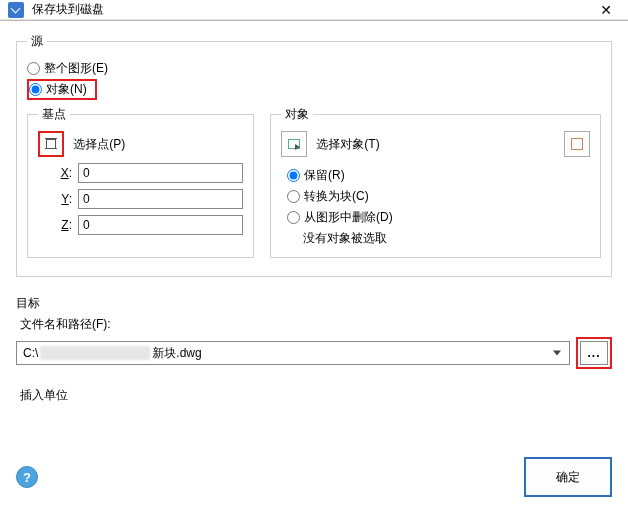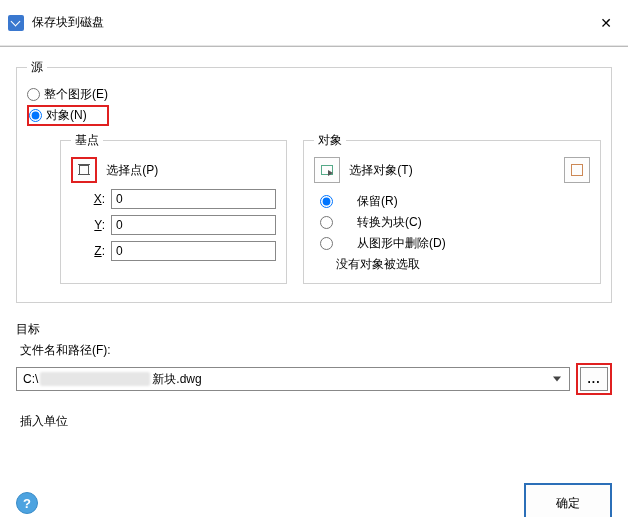--- a/index.html
+++ b/index.html
@@ -6,21 +6,21 @@
   body {
     margin: 0;
     font-family: "Microsoft YaHei", "SimSun", sans-serif;
     font-size: 12px;
     background: #fff;
     width: 628px;
     height: 517px;
     overflow: hidden;
   }
   .titlebar {
-    height: 46px;
+    height: 20px;
     display: flex;
     align-items: center;
     border-bottom: 1px solid #e5e5e5;
     background: #fff;
   }
   .titlebar-icon {
     width: 16px; height:16px;
     background: #3a78cf;
     margin: 0 8px 0 8px;
     border-radius: 2px;
@@ -68,24 +68,24 @@
   .block-dropdown::after{
     content:"";
     position:absolute;
     right:8px;top:50%;
     width:0;height:0;
     border-left:4px solid transparent;
     border-right:4px solid transparent;
     border-top:4px solid #888;
     transform:translateY(-50%);
   }
-  .highlight-red { border:2px solid #e02020; padding:0 16px 0 0; display:inline-flex; }
+  .highlight-red { border:2px solid #e02020; padding:0 4px 0 0; display:inline-flex; }
   .inner-row { display:flex; gap:16px; margin-top:6px;}
   .sub-fieldset { border:1px solid #d0d0d0; padding:8px 10px 10px 10px; }
-  .basepoint { width:192px;margin-left:33px; }
+  .basepoint { width:192px; }
   .objects { flex:1; position:relative; }
   .pick-btn {
     width:26px;height:26px;
     border:1px solid #aaa;
     background:#fdfdfd;
     display:inline-flex;align-items:center;justify-content:center;
     cursor:pointer;
     vertical-align:middle;
   }
   .pick-btn.red { border:2px solid #e02020; }
@@ -109,21 +109,21 @@
     content:"";position:absolute;width:10px;height:10px;border:1px solid #c85;left:2px;top:2px;
   }
   .coord-row { display:flex; align-items:center; margin:6px 0 0 8px; }
   .coord-row label { width:26px; text-align:right; margin-right:6px;}
   .coord-row u { text-decoration: underline; }
   .coord-row input[type=text] {
     flex:1;height:20px;border:1px solid #888;padding:0 4px;font-size:12px;
   }
   .obj-extra-btn { position:absolute; right:10px; top:8px; }
   .obj-radios { margin-top:10px; }
-  .obj-radios .radio-row { margin:4px 0 4px 6px;gap:20px; }
+  .obj-radios .radio-row { margin:4px 0 4px 6px; }
   .obj-status { margin:2px 0 0 22px; }
   .section-label { margin:18px 0 4px 0; }
   .path-label { margin:0 0 4px 4px; }
   .path-row { display:flex; align-items:center; gap:6px; margin-bottom:18px; }
   .path-combo {
     flex:1;height:24px;border:1px solid #888;position:relative;
     display:flex;align-items:center;padding:0 22px 0 6px;
   }
   .path-combo::after{
     content:"";

